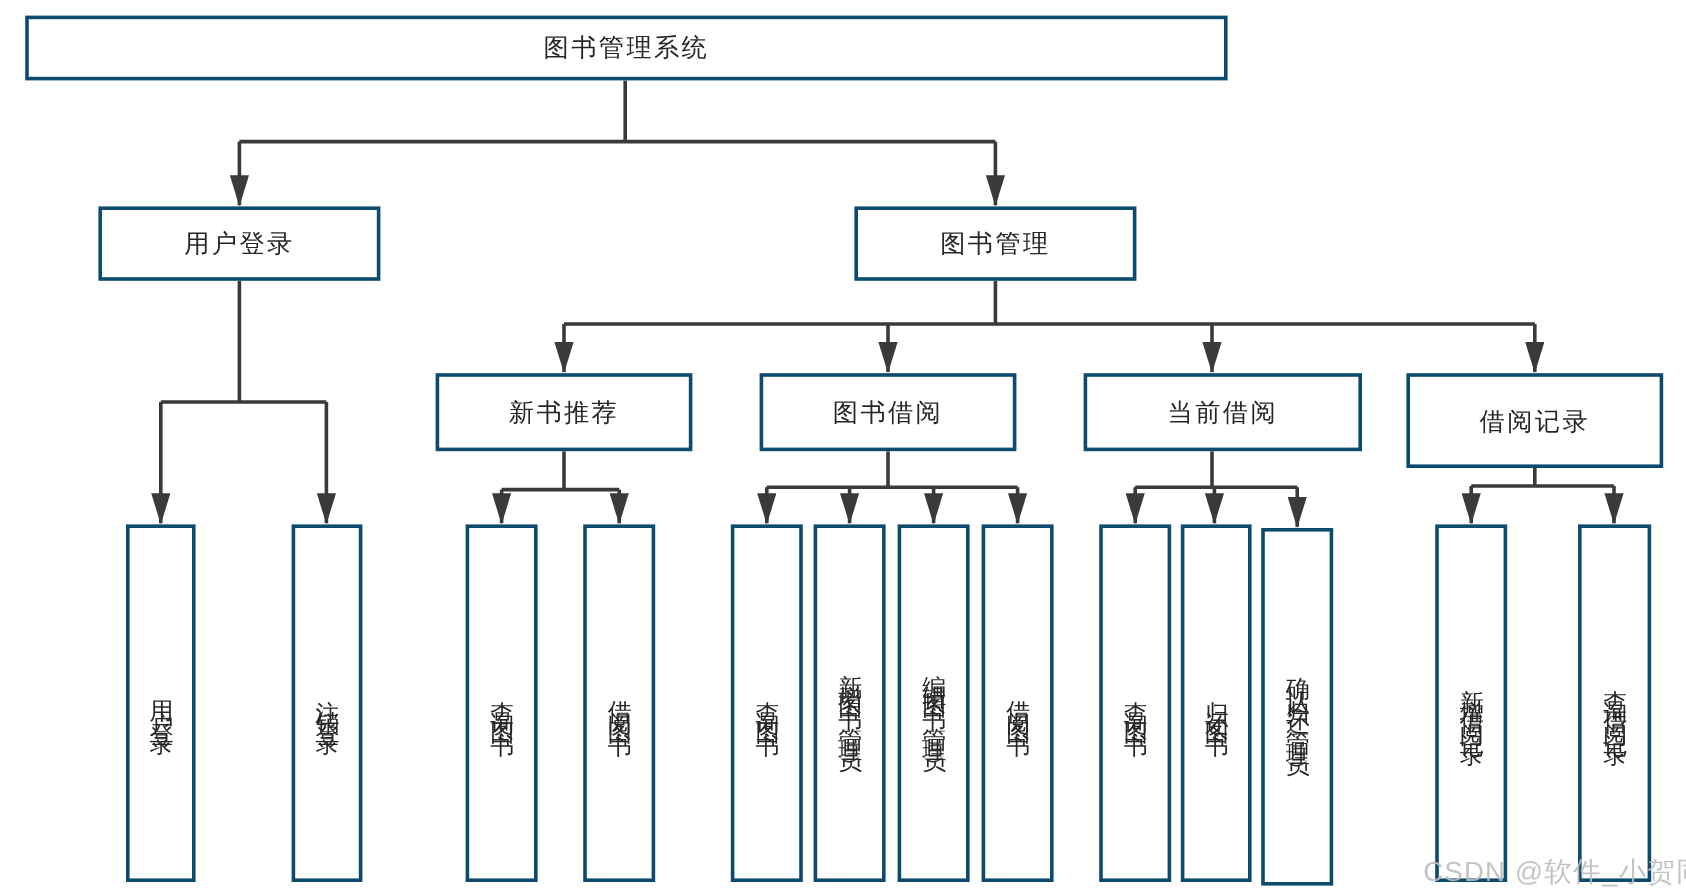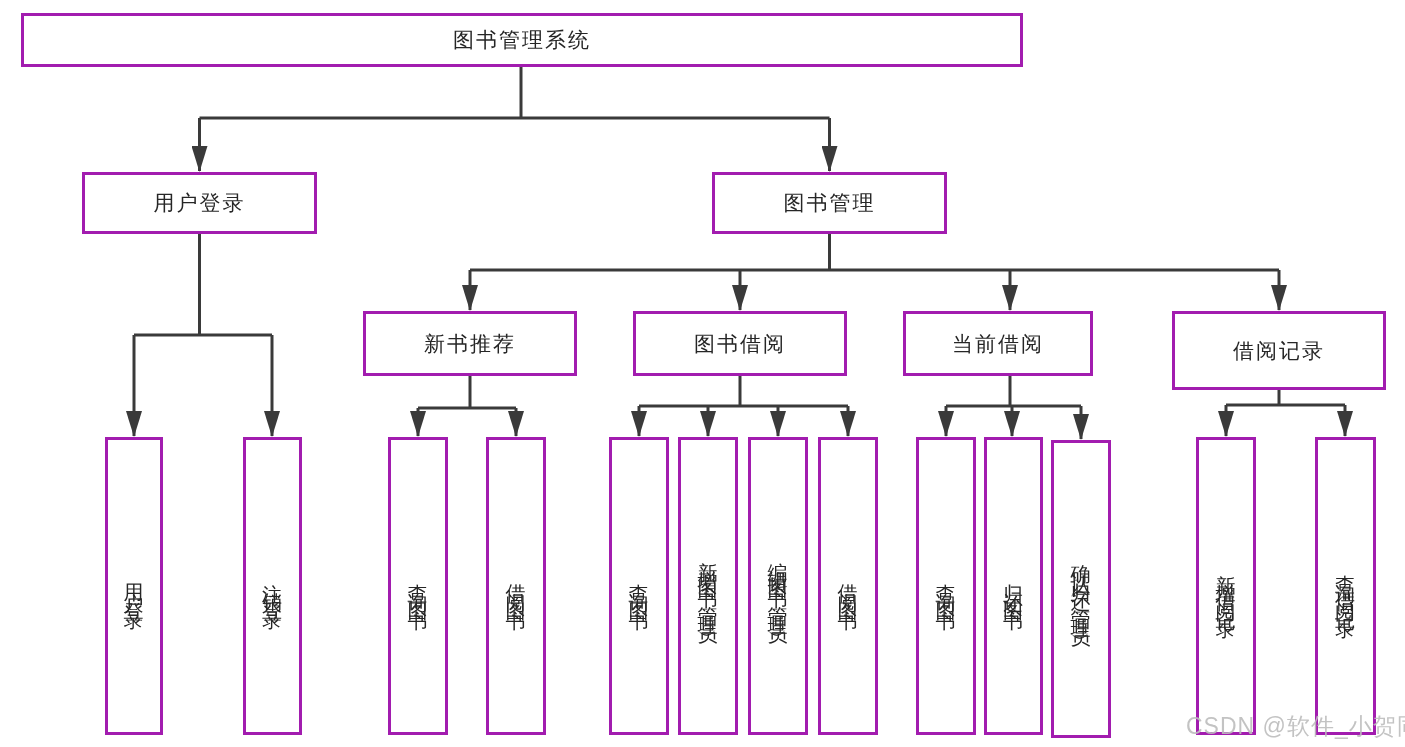--- a/index.html
+++ b/index.html
@@ -15,21 +15,21 @@
     position: absolute;
     left: 0; top: 0;
     width: 1405px; height: 747px;
     pointer-events: none;
   }
   .wires line { stroke: #3a3a3a; stroke-width: 3; }
   .node {
     position: absolute;
     box-sizing: border-box;
     background: #ffffff;
-    border: 3px solid #a21caf;
+    border: 3px solid #0c4a6e;
     display: flex;
     align-items: center;
     justify-content: center;
     color: #262626;
   }
   .hnode { font-size: 21px; letter-spacing: 2px; }
   .vnode { font-size: 20px; }
   .vnode .vtext {
     writing-mode: vertical-rl;
     letter-spacing: 9px;
@@ -125,21 +125,21 @@
   <div class="node hnode" style="left:363px; top:311px; width:214px; height:65px;">
     <span>新书推荐</span>
   </div>
 
   <div class="node hnode" style="left:712px; top:172px; width:235px; height:62px;">
     <span>图书管理</span>
   </div>
   <div class="node hnode" style="left:633px; top:311px; width:214px; height:65px;align-items:center;">
     <span>图书借阅</span>
   </div>
-  <div class="node hnode" style="left:903px; top:311px; width:190px; height:65px;">
+  <div class="node hnode" style="left:903px; top:311px; width:232px; height:65px;">
     <span>当前借阅</span>
   </div>
   <div class="node hnode" style="left:1172px; top:311px; width:214px; height:79px;">
     <span>借阅记录</span>
   </div>
 
   <div class="node vnode" style="left:105px; top:437px; width:58px; height:298px;">
     <span class="vtext">用户登录</span>
   </div>
   <div class="node vnode" style="left:243px; top:437px; width:59px; height:298px;">

